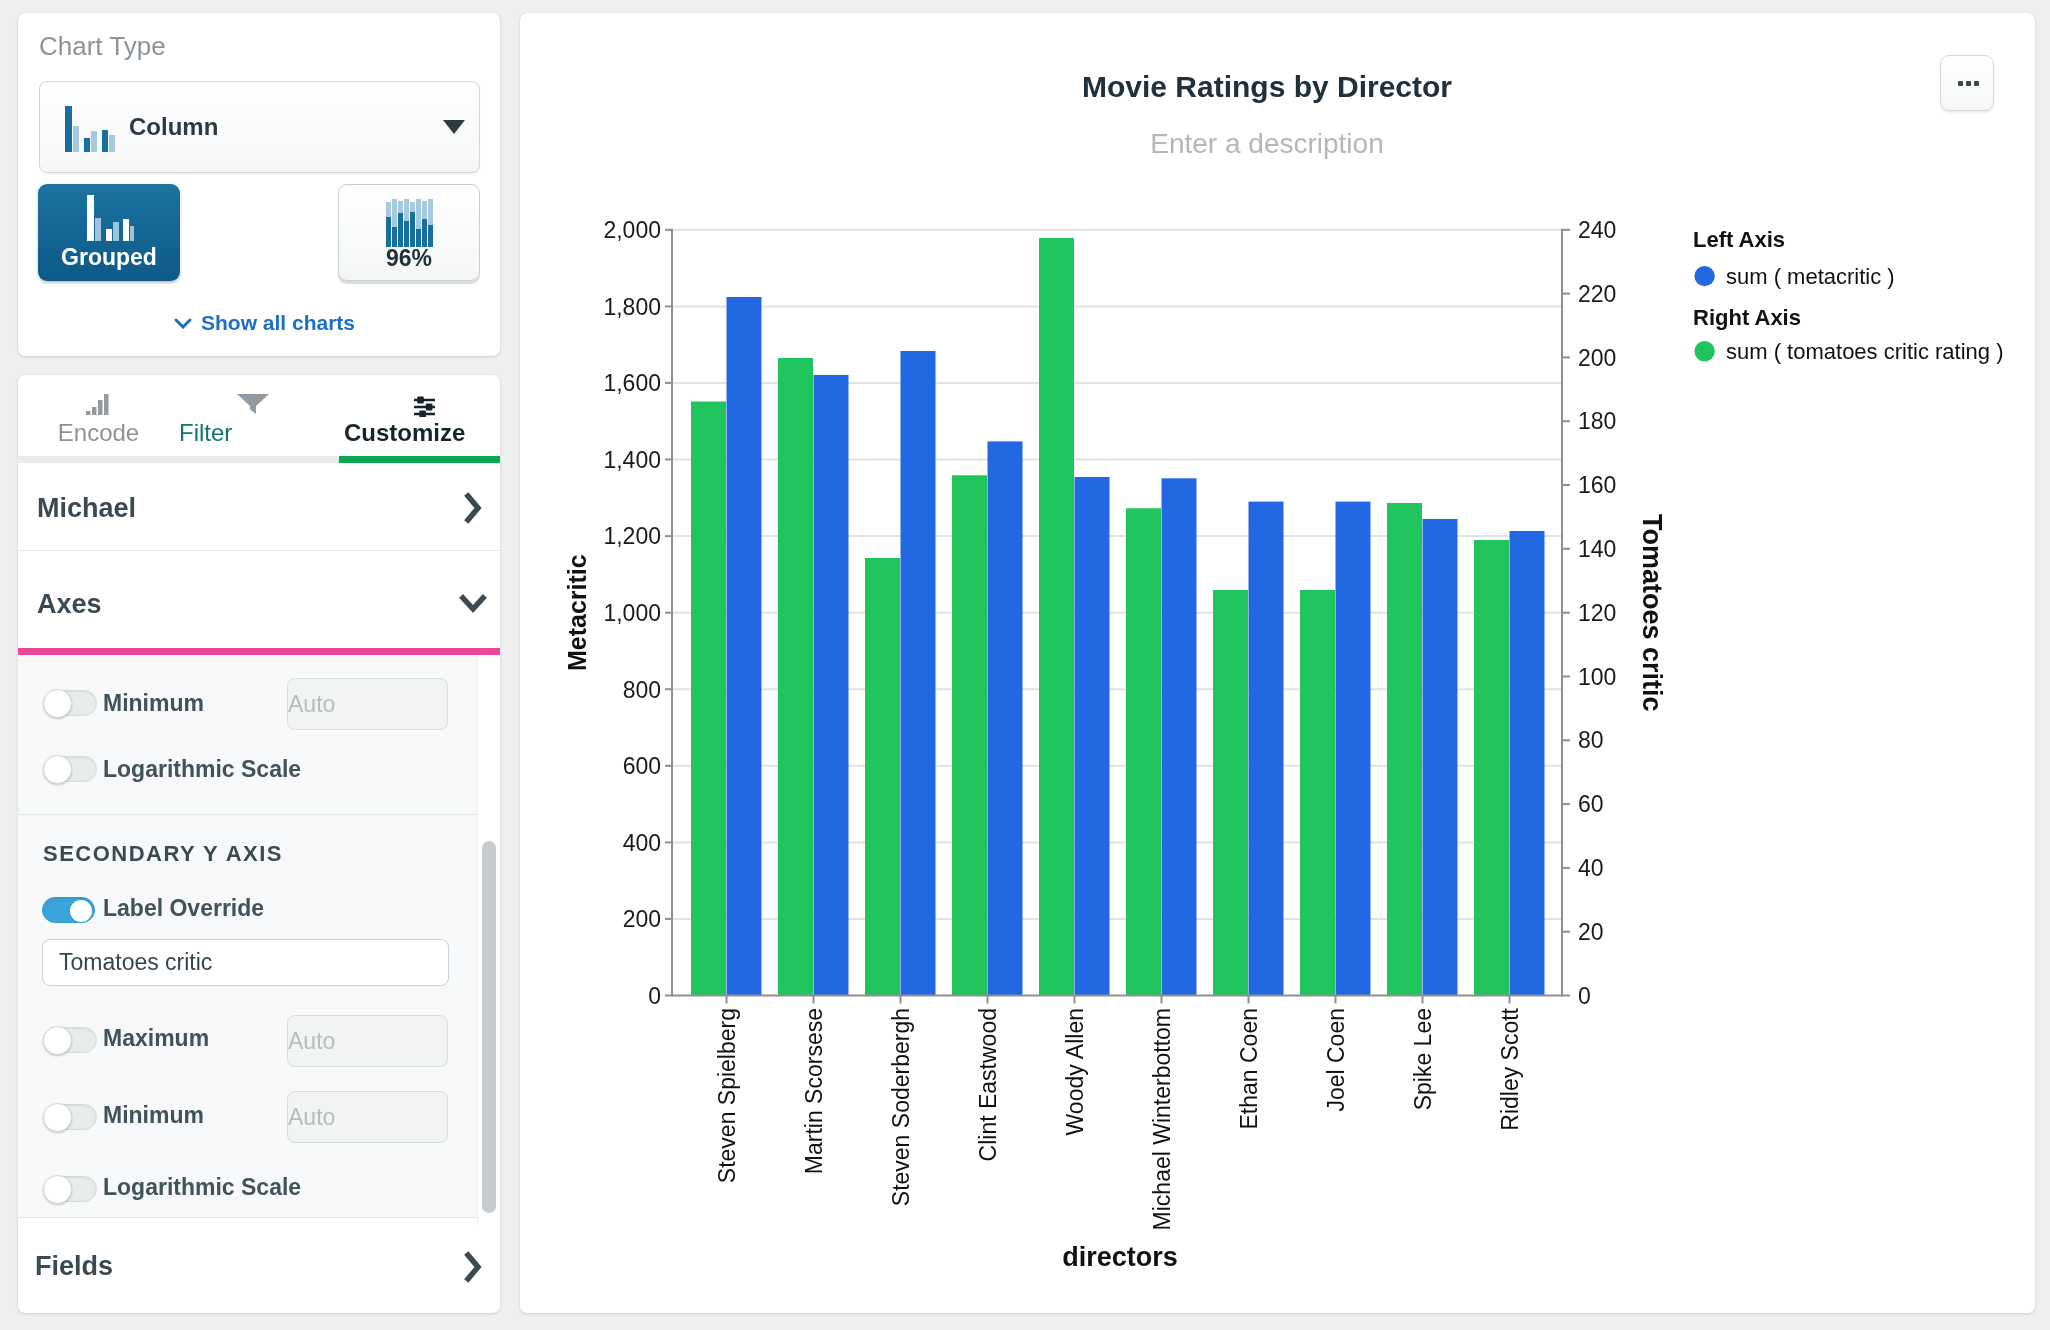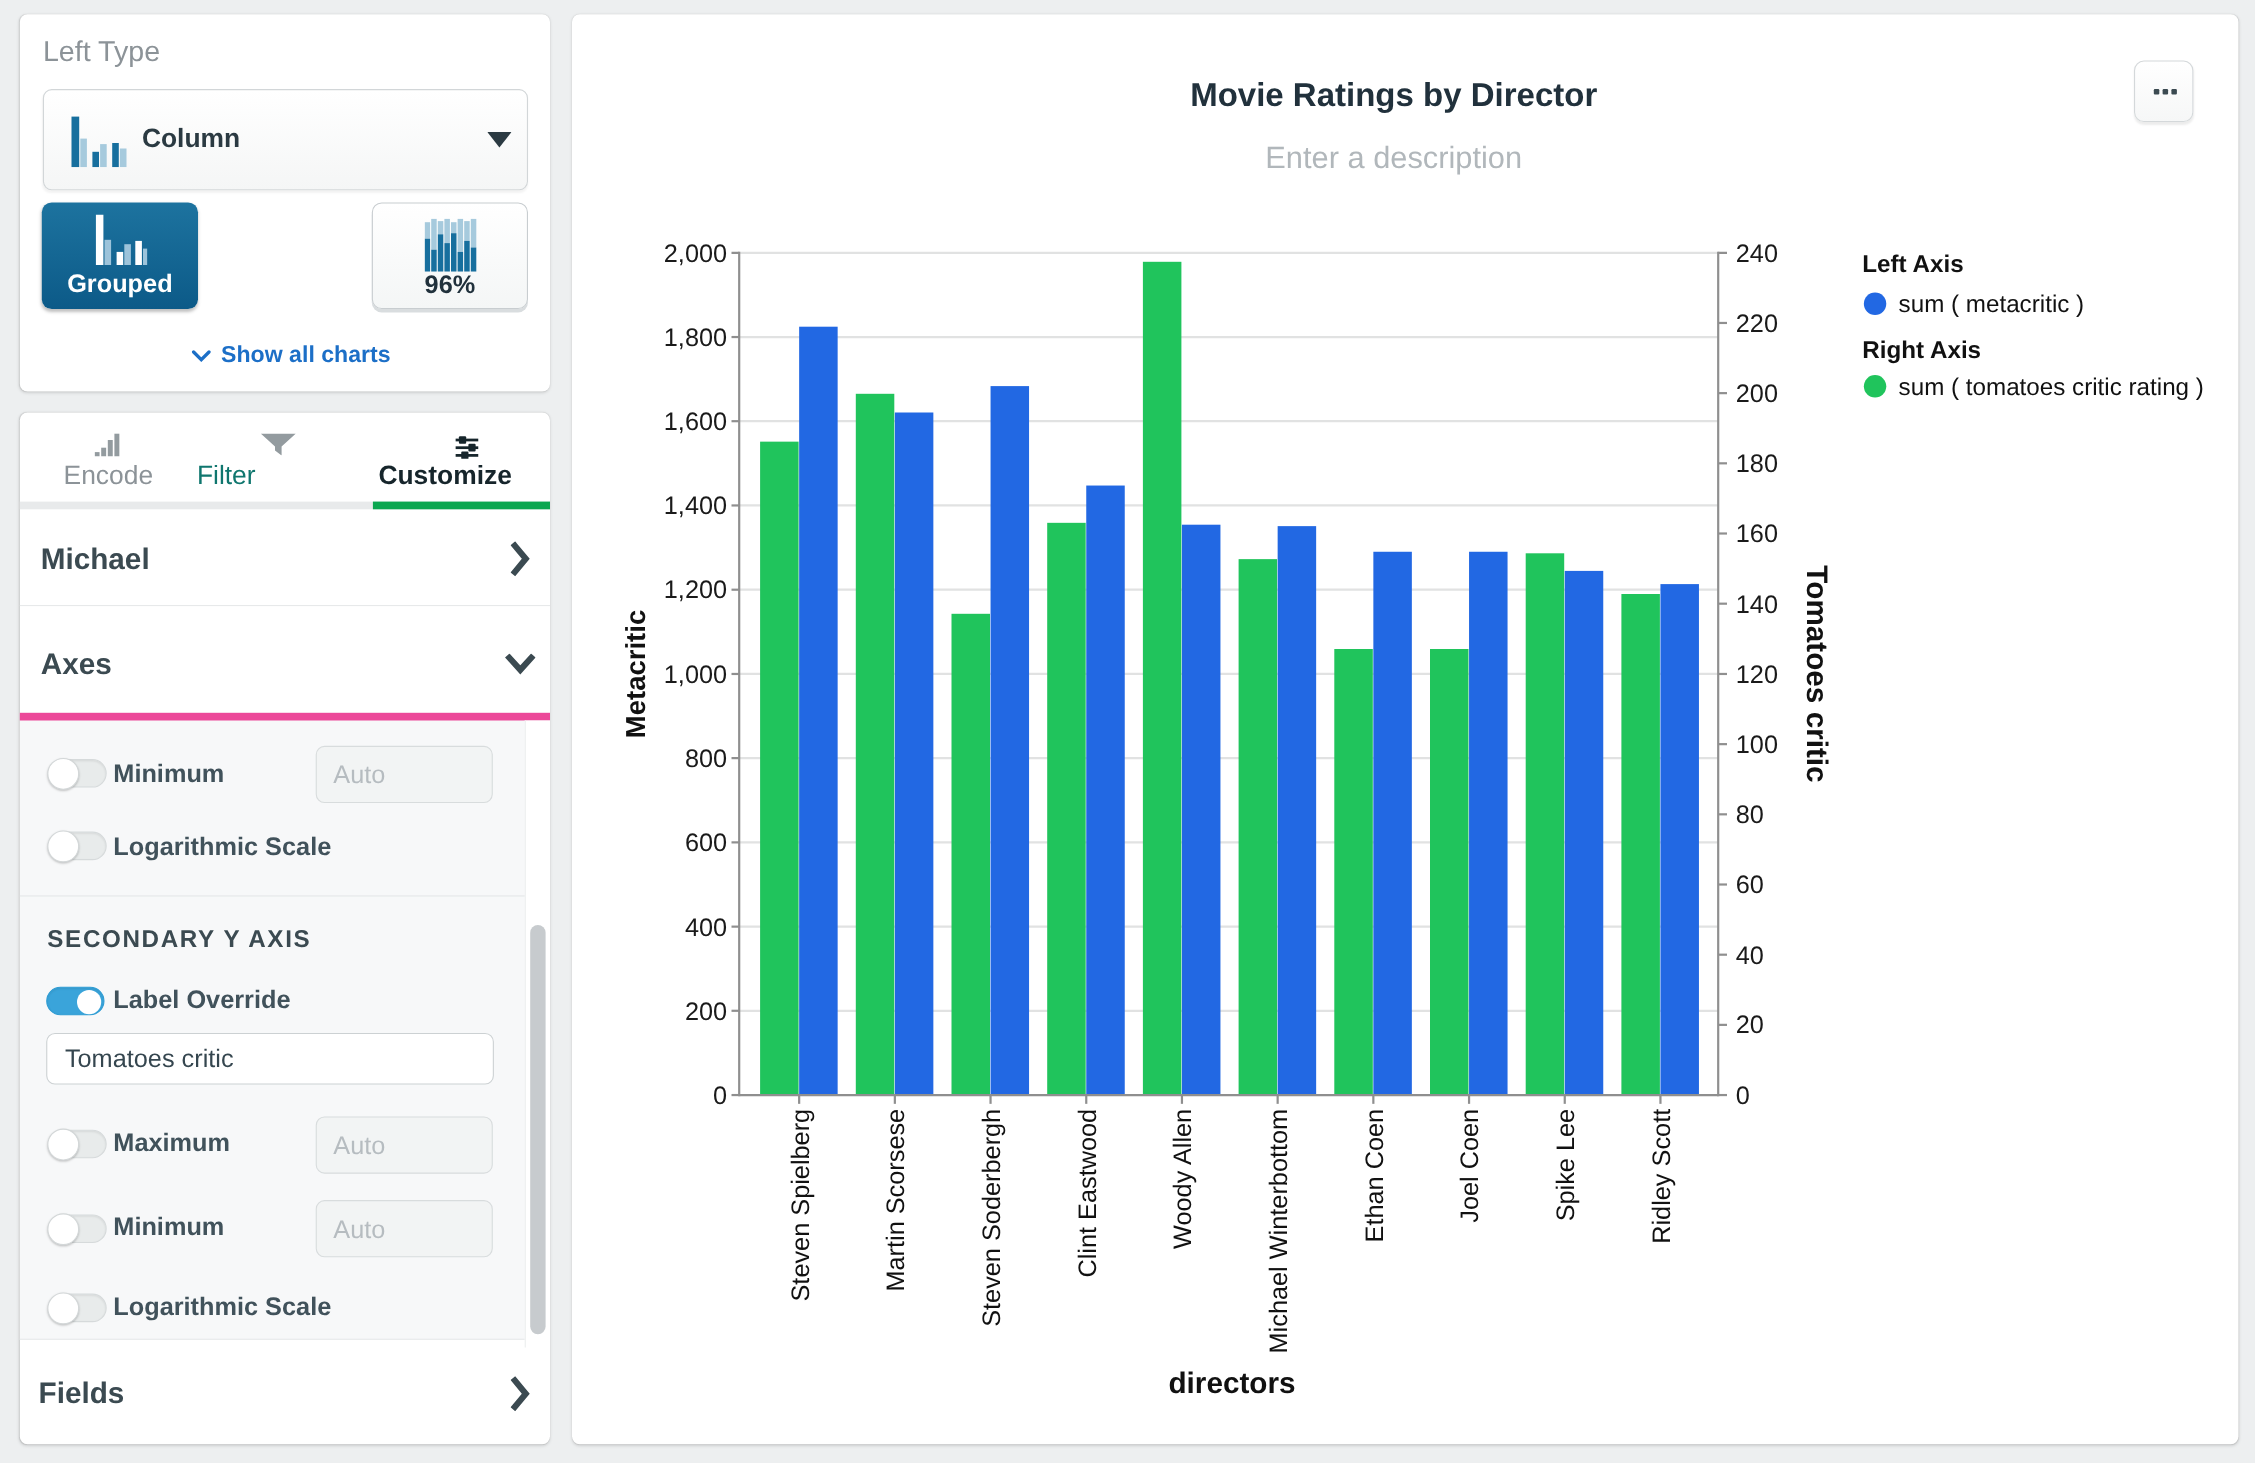--- a/index.html
+++ b/index.html
@@ -3,26 +3,26 @@
 *{margin:0;padding:0;box-sizing:border-box}
 html,body{width:2050px;height:1330px}
 body{background:#edeff0;font-family:"Liberation Sans",sans-serif;position:relative;overflow:hidden}
 .abs{position:absolute}
 .card{position:absolute;background:#fff;border-radius:7px;box-shadow:0 1px 3px rgba(0,0,0,.13),0 0 1px rgba(0,0,0,.1)}
 .toggle{position:absolute;width:53px;height:26px;border-radius:13px;background:#e8ebeb;border:1px solid #d6dadb;box-shadow:inset 0 1px 2px rgba(0,0,0,.08)}
 .toggle .knob{position:absolute;left:-2px;top:-2px;width:29px;height:29px;border-radius:50%;background:#fff;border:1px solid #d3d7d8;box-shadow:0 1px 2px rgba(0,0,0,.22)}
 .toggle.on{background:#3aa4da;border-color:#2f9cd3}
 .toggle.on .knob{left:auto;right:2px;top:2px;width:22px;height:22px;border:none;box-shadow:none}
 .tlabel{position:absolute;font-size:23px;font-weight:bold;color:#41525b}
-.auto{position:absolute;width:161px;height:52px;border-radius:8px;background:#f2f4f4;border:1px solid #d8dcdd;color:#b6bcc0;font-size:23px;line-height:50px;padding-left:15px}
+.auto{position:absolute;width:161px;height:52px;border-radius:8px;background:#f2f4f4;border:1px solid #d8dcdd;color:#b6bcc0;font-size:23px;line-height:50px;}
 .chev{stroke:#3b4a51;stroke-width:5.5;fill:none;stroke-linecap:square;stroke-linejoin:miter}
 </style></head><body>
 
 <div class="card" style="left:18px;top:13px;width:482px;height:343px">
-  <div class="abs" style="left:21px;top:18px;font-size:26px;color:#8c9398">Left Type</div>
+  <div class="abs" style="left:21px;top:18px;font-size:26px;color:#8c9398">Chart Type</div>
 
   <div class="abs" style="left:21px;top:68px;width:441px;height:92px;border:1px solid #d2d6d8;border-radius:8px;background:linear-gradient(#fff,#f5f6f6);box-shadow:0 2px 2px rgba(0,0,0,.05)">
 
     <svg class="abs" style="left:23px;top:22px" width="54" height="48" viewBox="0 0 54 48">
       <rect x="2" y="2" width="7" height="46" fill="#176f9e"></rect>
       <rect x="10" y="22" width="6" height="26" fill="#a6cadd"></rect>
       <rect x="21" y="34" width="6" height="14" fill="#176f9e"></rect>
       <rect x="28" y="27" width="6" height="21" fill="#a6cadd"></rect>
       <rect x="39" y="26" width="6" height="22" fill="#176f9e"></rect>
       <rect x="46" y="31" width="6" height="17" fill="#a6cadd"></rect>

